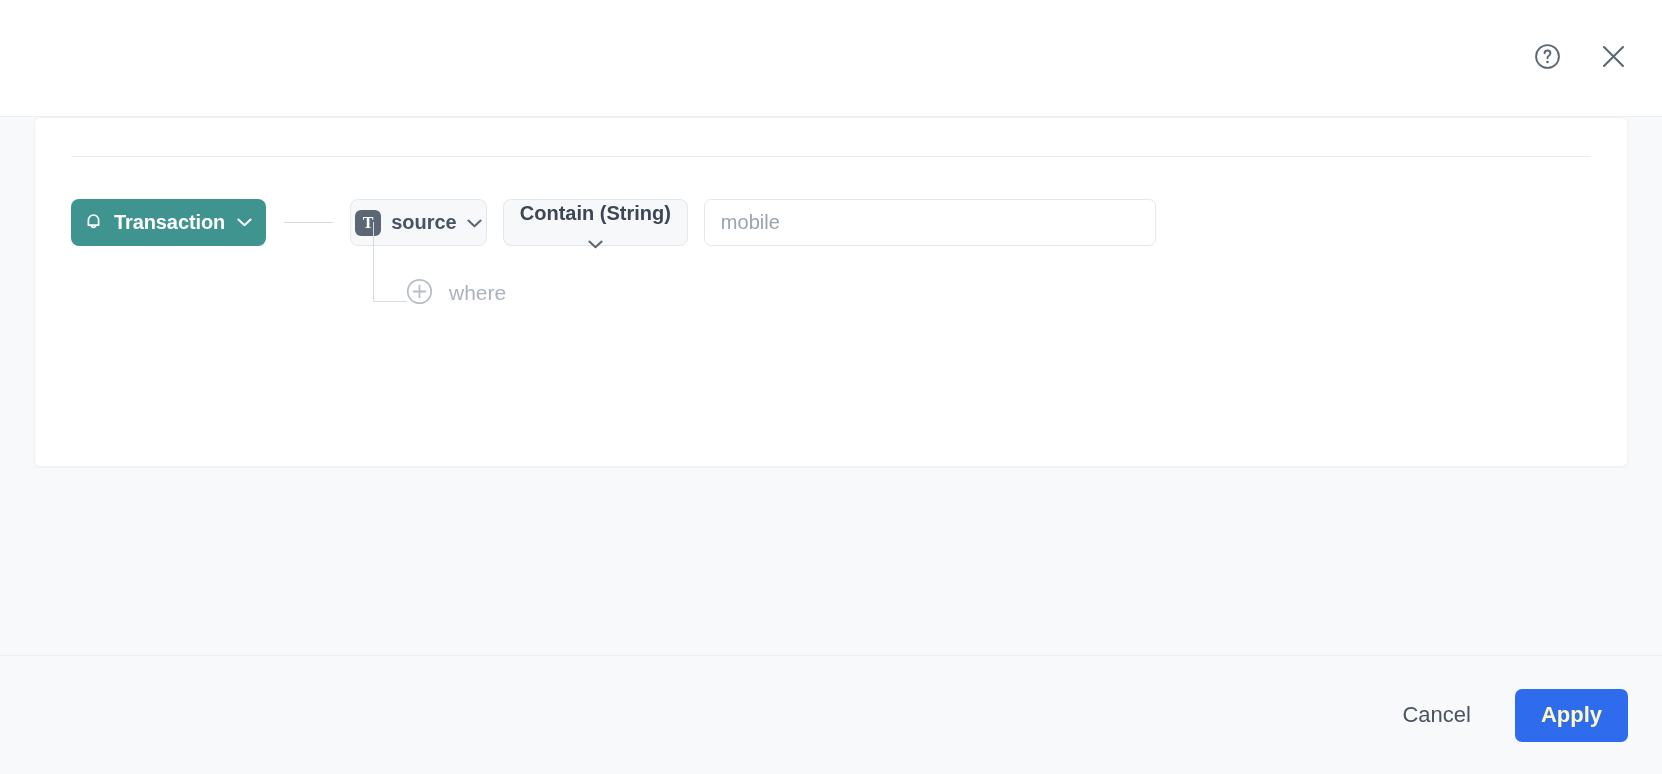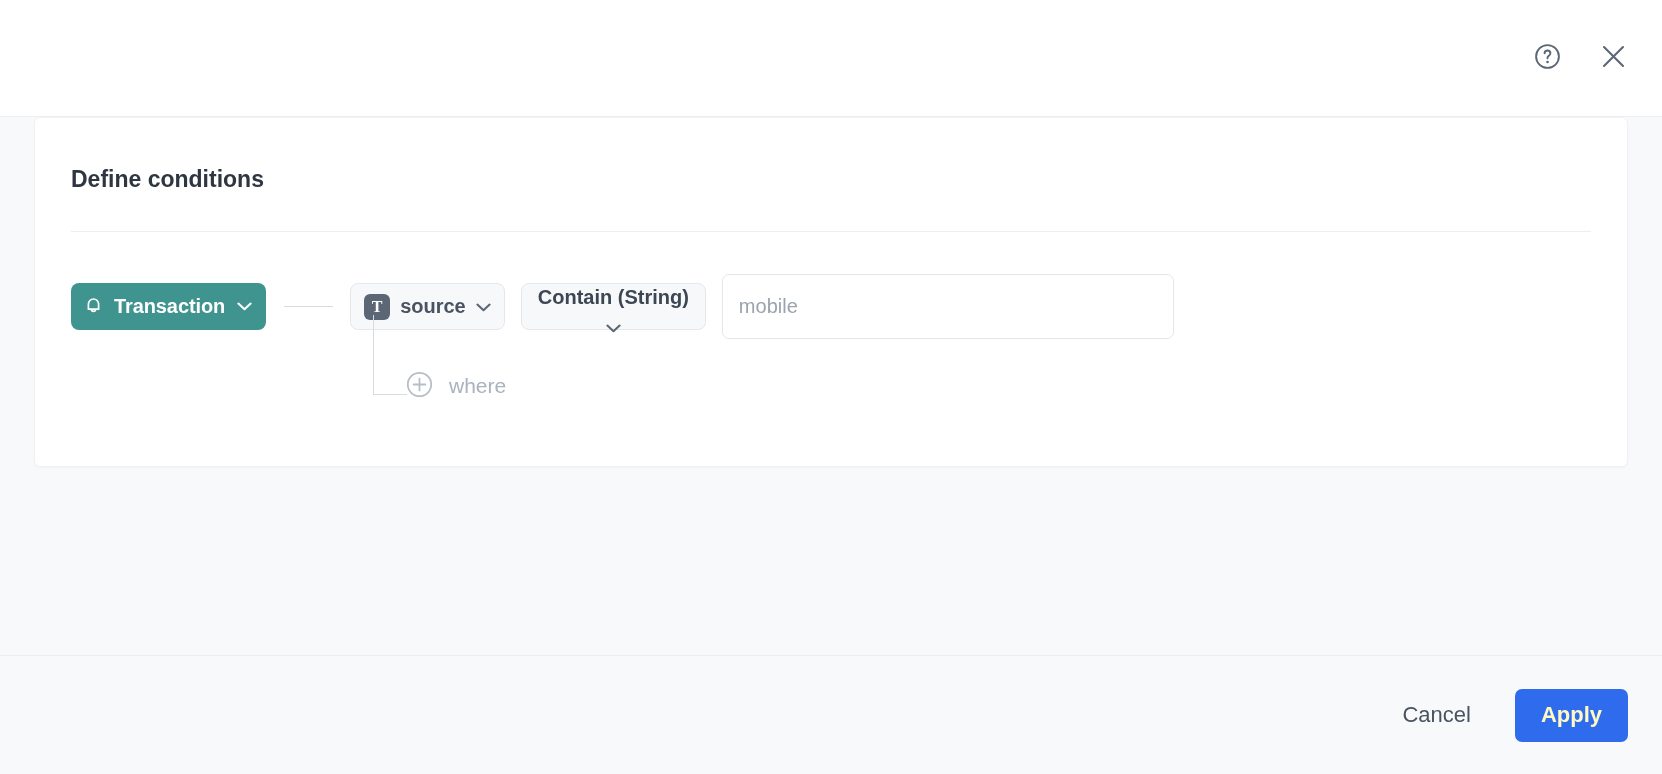--- a/index.html
+++ b/index.html
@@ -191,21 +191,21 @@
     width: 1px; height: 1px;
     background: #d6dbe1;
   }
   .pill {
     height: 47px;
     background: #f6f8fa;
     border: 1px solid #e4e8ec;
     border-radius: 8px;
     display: inline-flex;
     align-items: center;
-    padding: 0 13px;
+    padding: 0 4px;
     gap: 10px;
     cursor: pointer;
   }
   .pill .label {
     font-size: 20px;
     font-weight: bold;
     color: #4a5361;
   }
   .pill.op { margin-left: 16px; padding: 2px 16px; flex-direction: column; }
   .pill.op .label { font-weight: bold; color: #3d4653; }
@@ -217,21 +217,21 @@
     font-size: 16px;
     font-weight: bold;
     display: inline-flex;
     align-items: center;
     justify-content: center;
     font-family: "Liberation Serif", serif;
     line-height: 1;
   }
   .value-input {
     margin-left: 16px;
-    width: 452px; height: 65px;
+    width: 452px; height: 47px;
     border: 1px solid #e4e8ec;
     border-radius: 7px;
     background: #ffffff;
     font-size: 20px;
     color: #4a5361;
     padding: 2px 16px;
     outline: none;
     font-family: "Liberation Sans", sans-serif;
   }
   .value-input::placeholder { color: #9aa3ae; }
@@ -337,21 +337,20 @@
           </svg>
         </span>
       </button>
     </div>
   </div>
 
   <div class="body">
 
 
     <div class="card">
-      <div class="card-title">Define conditions</div>
       <div class="divider"></div>
 
       <div class="cond-area">
 
         <div class="cond-row">
           <button class="chip-event">
             <span>
               <svg width="17" height="19" viewBox="0 0 17 19" fill="none">
                 <path d="M3.4 8.1c0-2.8 2.3-5.1 5.1-5.1s5.1 2.3 5.1 5.1v5.1H3.4V8.1z" stroke="#ffffff" stroke-width="1.7" stroke-linejoin="round"></path>
                 <path d="M6.4 13.2c0 1.2 0.95 2.1 2.1 2.1s2.1-0.9 2.1-2.1" stroke="#ffffff" stroke-width="1.7" stroke-linejoin="round"></path>

